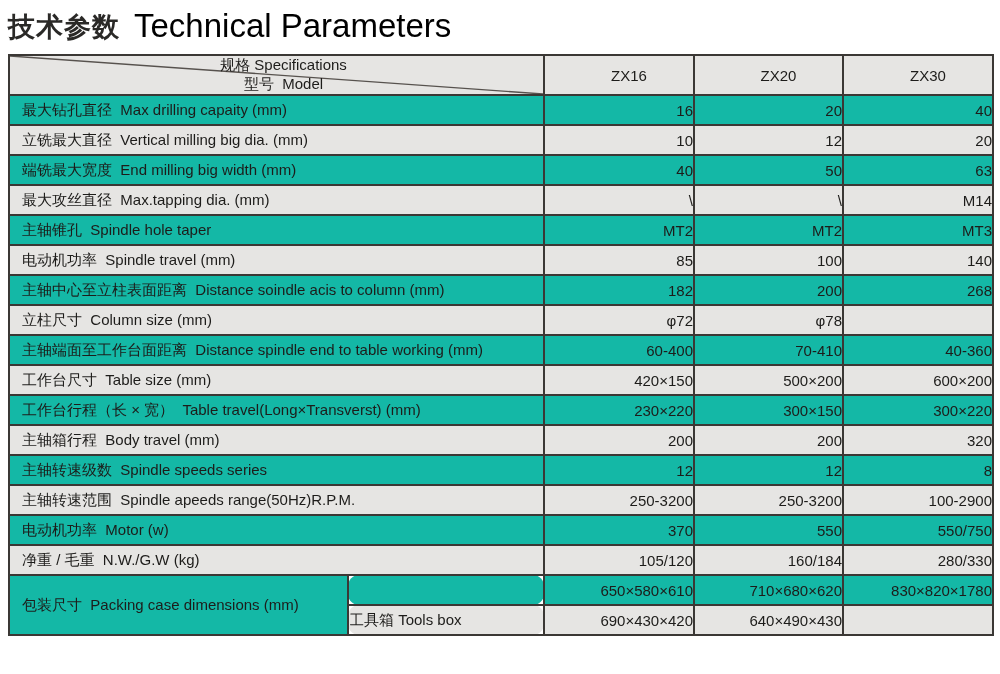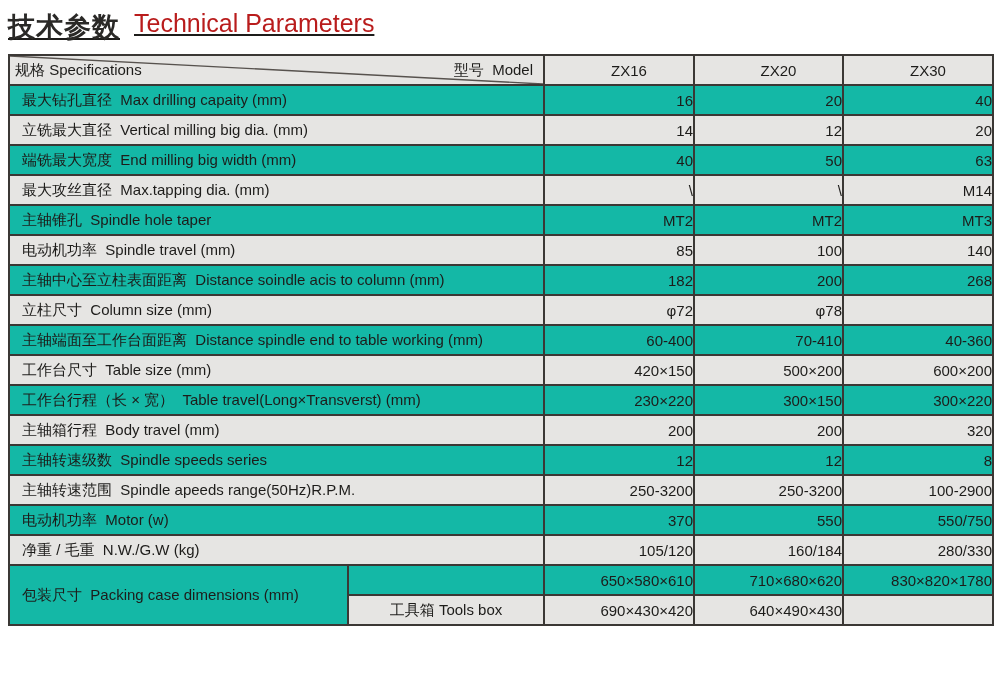--- a/index.html
+++ b/index.html
@@ -8,27 +8,26 @@
     background: #ffffff;
     font-family: "Liberation Sans", "DejaVu Sans", sans-serif;
     color: #1d1c1a;
     overflow: hidden;
   }
   .page { width: 1000px; height: 674px; position: relative; }
   .title {
     margin: 9px 2px 0 8px;
     height: 36px;
     display: flex;
-    align-items: flex-start;
+    align-items: flex-end;
     gap: 14px;
     white-space: pre;
-    text-decoration: underline;
   }
   .title .zh { font-size: 27px; font-weight: 700; color: #2a2927; letter-spacing: 1px; }
-  .title .en { font-size: 25px; font-weight: 400; color: #b91c1c; }
+  .title .en { font-size: 33px; font-weight: 400; color: #000000; }
   table.params {
     margin: 9px 0 0 8px;
     width: 984px;
     border-collapse: collapse;
     table-layout: fixed;
     border: 1px solid #3b3835;
   }
   .params th, .params td {
     border: 2px solid #3b3835;
     height: 30px;
@@ -46,30 +45,31 @@
   .gray { background: #e6e5e3; }
   .white { background: #14b8a6; }
   
   th.corner { position: relative; padding: 0; }
   th.corner .corner-wrap {
     position: relative;
     width: 100%; height: 100%;
     display: flex;
     align-items: center;
     justify-content: space-between;
-    padding: 0 10px 0 5px;
+    padding: 0 10px 0 24px;
+    flex-direction: column;
   }
   th.corner svg.diag {
     position: absolute;
     left: 0; top: 0;
     width: 100%; height: 100%;
   }
   th.corner .corner-text { position: relative; z-index: 1; font-weight: 400; font-size: 15px; white-space: pre; }
   .params thead th.model { text-align: center; font-weight: 400; font-size: 15px; padding-left: 20px; }
-  .sub { text-align: center; white-space: pre; }
+  .sub { white-space: pre; border-radius: 11px; }
 </style>
 </head>
 <body>
 
 <div class="page">
 
   <div class="title">
     <span class="zh">技术参数</span>
     <span class="en">Technical Parameters</span>
   </div>
@@ -100,21 +100,21 @@
     </thead>
     <tbody id="tbody">
         <tr class="white">
           <td class="lbl" colspan="2">最大钻孔直径  Max drilling capaity (mm)</td>
           <td class="val">16</td>
           <td class="val">20</td>
           <td class="val">40</td>
         </tr>
         <tr class="gray">
           <td class="lbl" colspan="2">立铣最大直径  Vertical milling big dia. (mm)</td>
-          <td class="val">14</td>
+          <td class="val">10</td>
           <td class="val">12</td>
           <td class="val">20</td>
         </tr>
         <tr class="white">
           <td class="lbl" colspan="2">端铣最大宽度  End milling big width (mm)</td>
           <td class="val">40</td>
           <td class="val">50</td>
           <td class="val">63</td>
         </tr>
         <tr class="gray">

